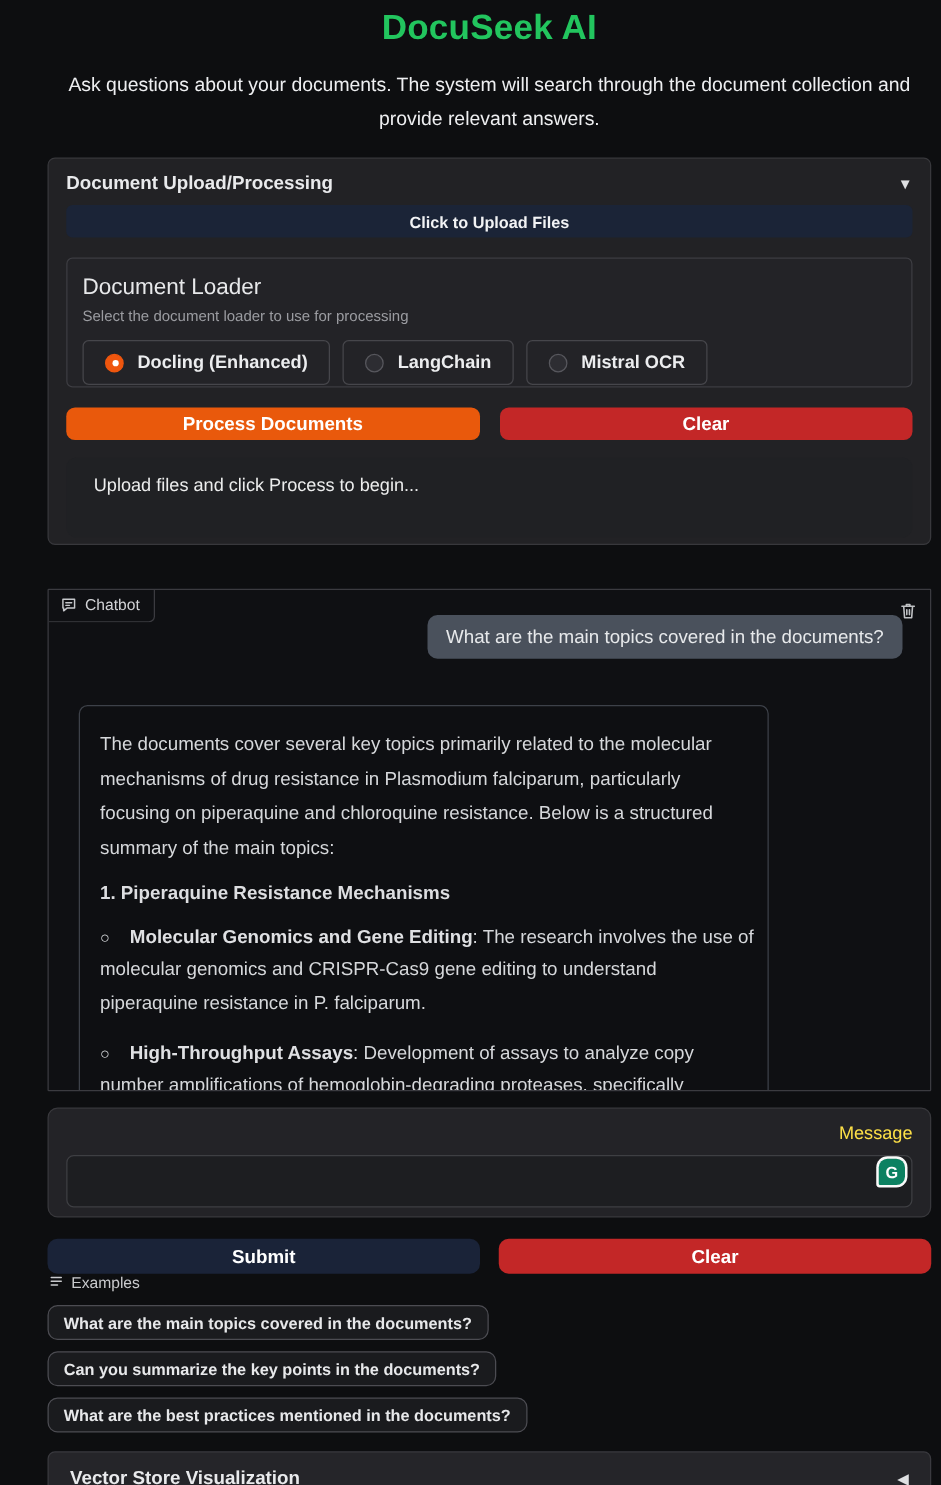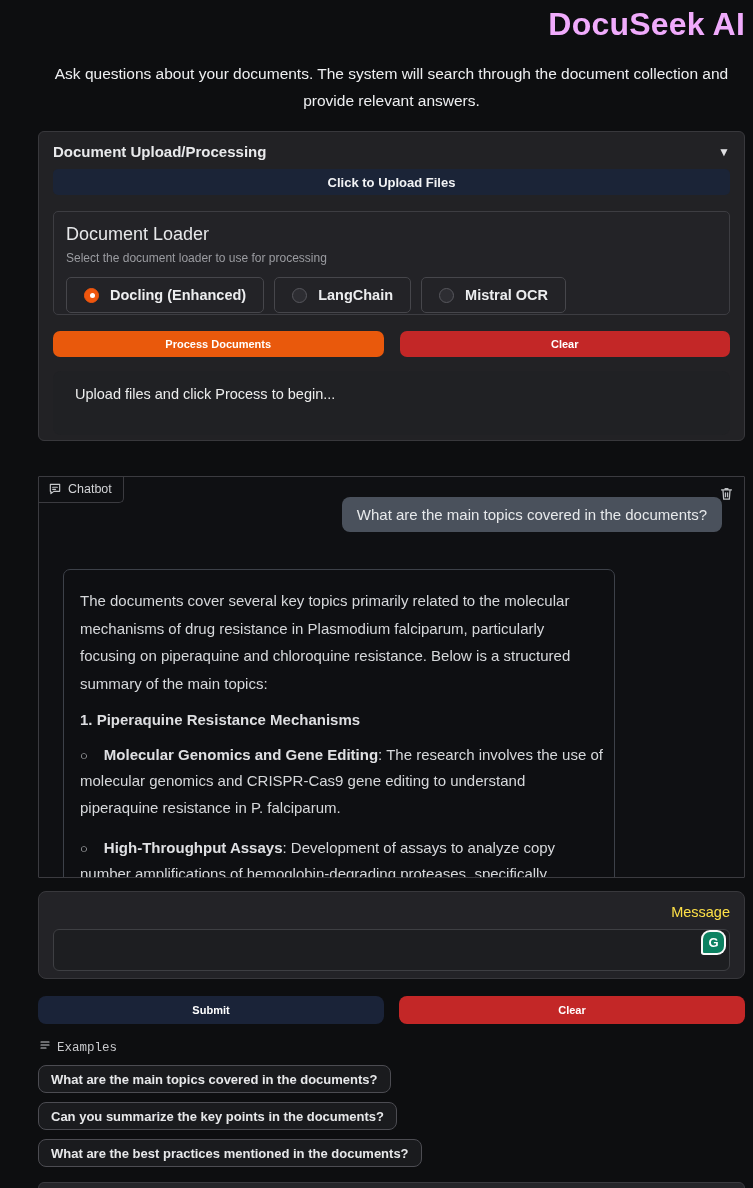--- a/index.html
+++ b/index.html
@@ -6,22 +6,22 @@
   html, body { width: 753px; height: 1188px; overflow: hidden; }
   body {
     background: #0d0e10;
     font-family: "Liberation Sans", sans-serif;
     color: #e9eaec;
   }
   .content { margin-left: 38px; width: 707px; }
 
   
   .page-title {
-    margin-top: 6px; text-align: right;
-    font-size: 32px; font-weight: 700; color: #f0abfc; letter-spacing: .2px;
+    margin-top: 6px; text-align: center;
+    font-size: 28px; font-weight: 700; color: #22c55e; letter-spacing: .2px;
   }
   .page-subtitle {
     margin: 17px auto 0; width: 690px; text-align: center;
     font-size: 15.5px; line-height: 1.75; color: #eeeff1;
   }
 
   
   .panel {
     background: #222225; border: 1px solid #38383c; border-radius: 6px;
   }
@@ -54,21 +54,21 @@
     background: #2d2d32; border: 1px solid #57575d; position: relative;
   }
   .radio-chip.checked .radio-dot { background: #ef560e; border-color: #ef560e; }
   .radio-chip.checked .radio-dot::after {
     content: ""; position: absolute; left: 4.5px; top: 4.5px;
     width: 5px; height: 5px; border-radius: 50%; background: #fff;
   }
   .proc-row { margin-top: 16px; display: flex; gap: 16px; }
   .btn {
     height: 26px; border: none; border-radius: 7px; cursor: pointer;
-    font-family: inherit; font-size: 11px; font-weight: 600; color: #fff;
+    font-family: inherit; font-size: 15px; font-weight: 600; color: #fff;
   }
   .btn-process { flex: 1; background: #e9590c; }
   .btn-danger { flex: 1; background: #c32727; }
   .status-box {
     margin-top: 14px; height: 64px; background: #202124; border-radius: 8px;
     padding: 15px 22px; font-size: 14.5px; color: #eceded;
   }
 
   
   .chat-panel {
@@ -118,22 +118,22 @@
     color: #fff; font-size: 13px; font-weight: 700; cursor: pointer;
   }
 
   
   .actions-row { margin-top: 17px; display: flex; gap: 15px; }
   .actions-row .btn { height: 28px; border-radius: 8px; }
   .btn-submit { flex: 1; background: #1a2338; }
 
   
   .examples-label {
-    margin-top: 15px; margin-left: 1px; display: flex; align-items: flex-end; gap: 6px;
-    font-size: 12.5px; color: #c9cacd; font-family: Liberation Mono, monospace;
+    margin-left: 1px; display: flex; align-items: flex-start; gap: 6px;
+    font-size: 12.5px; color: #c9cacd;
   }
   .examples-chips { margin-top: 10px; display: flex; flex-wrap: wrap; gap: 9px; width: 680px; }
   .chip {
     background: #1a1b1e; border: 1px solid #4c4c52; border-radius: 8px;
     padding: 0 12px; height: 28px; display: flex; align-items: center;
     font-size: 13px; font-weight: 600; color: #e7e8ea; cursor: pointer;
     font-family: inherit;
   }
 
   

